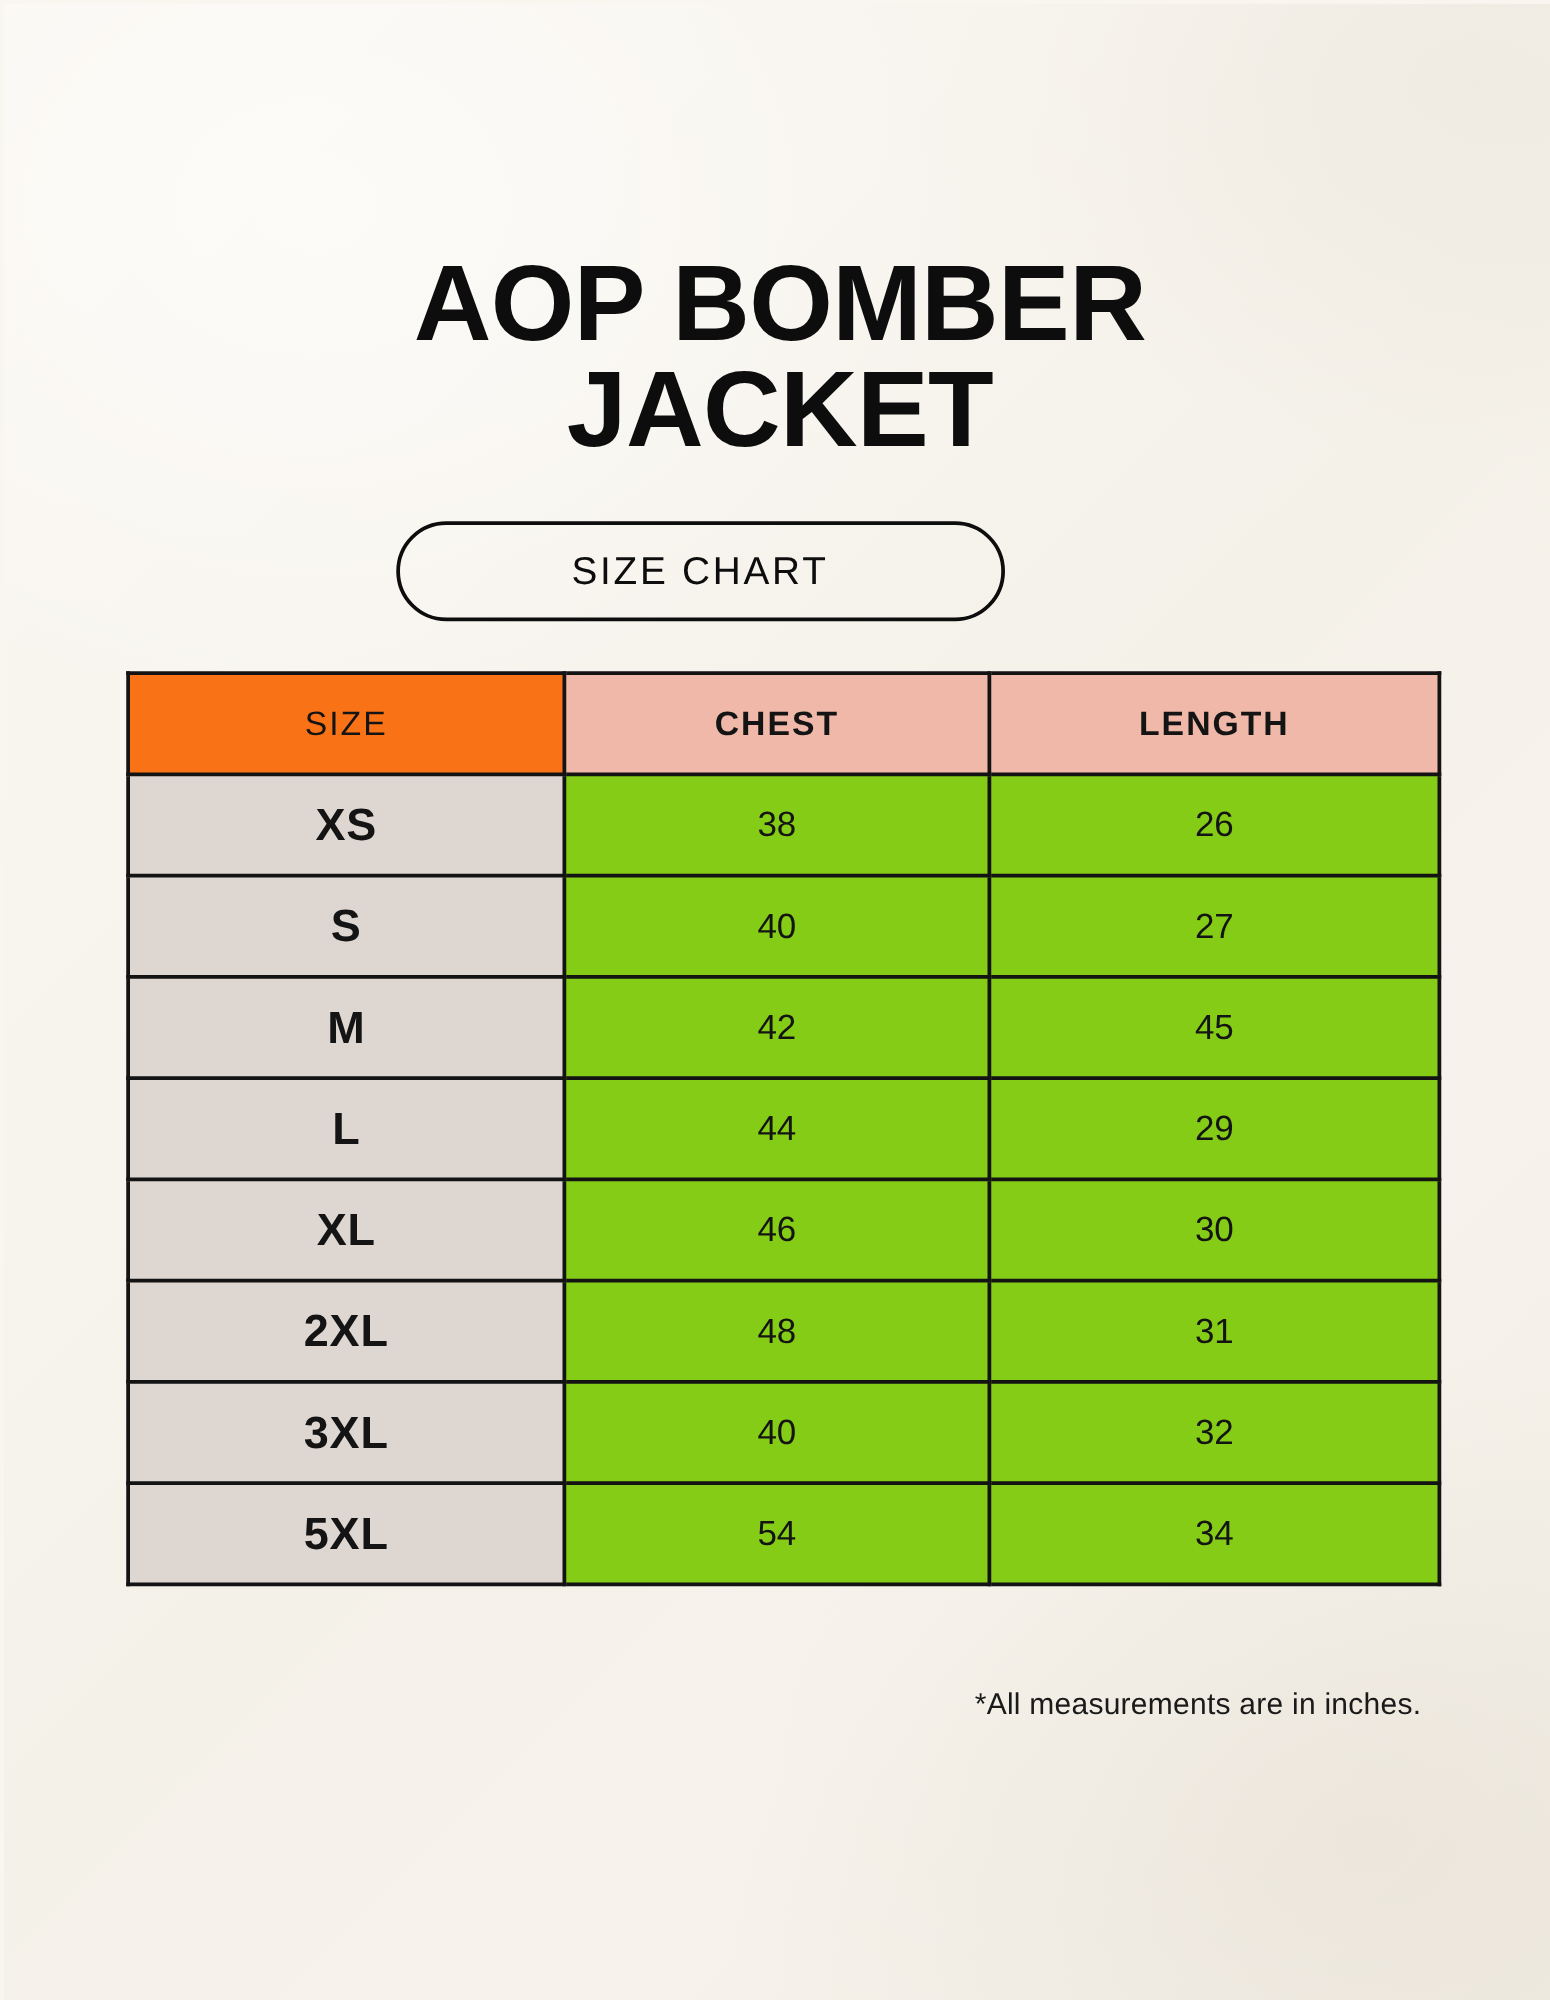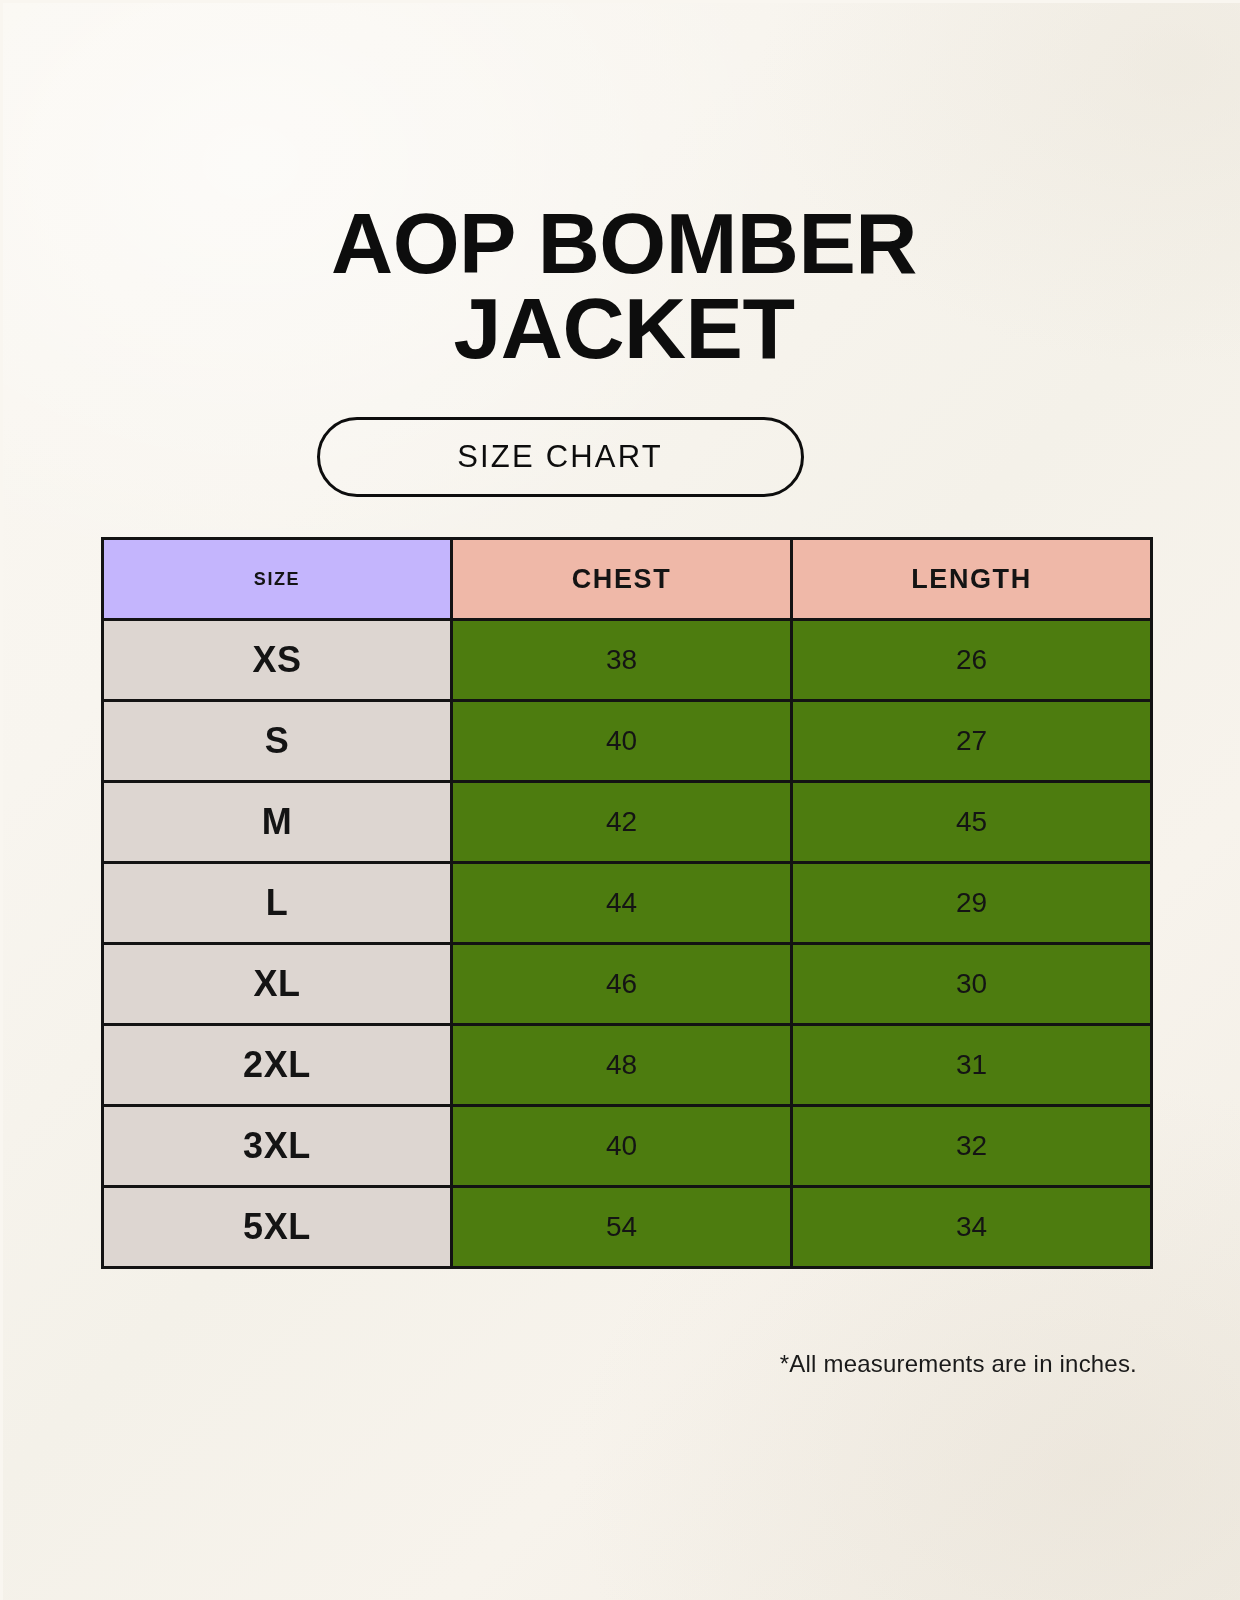--- a/index.html
+++ b/index.html
@@ -110,41 +110,41 @@
   table.size-table td {
     border: 3px solid #131313;
     height: 81px;
     text-align: center;
     vertical-align: middle;
     color: #141414;
   }
 
   
   th.head-size {
-    background: #c4b5fd;
-    font-size: 18px;
-    font-weight: 700;
+    background: #f97316;
+    font-size: 27px;
+    font-weight: 400;
     letter-spacing: 1.6px;
   }
   th.head-measure {
     background: #EFB8A8;
     font-size: 27px;
     font-weight: 700;
     letter-spacing: 1.6px;
   }
 
   
   td.cell-size {
     background: #DDD6D1;
     font-size: 36px;
     font-weight: 700;
     letter-spacing: 0.6px;
   }
   td.cell-value {
-    background: #4d7c0f;
+    background: #84cc16;
     font-size: 28px;
     font-weight: 400;
   }
 
   
   .footnote {
     position: absolute;
     top: 1346px;
     left: 84px;
     width: 1049px;

